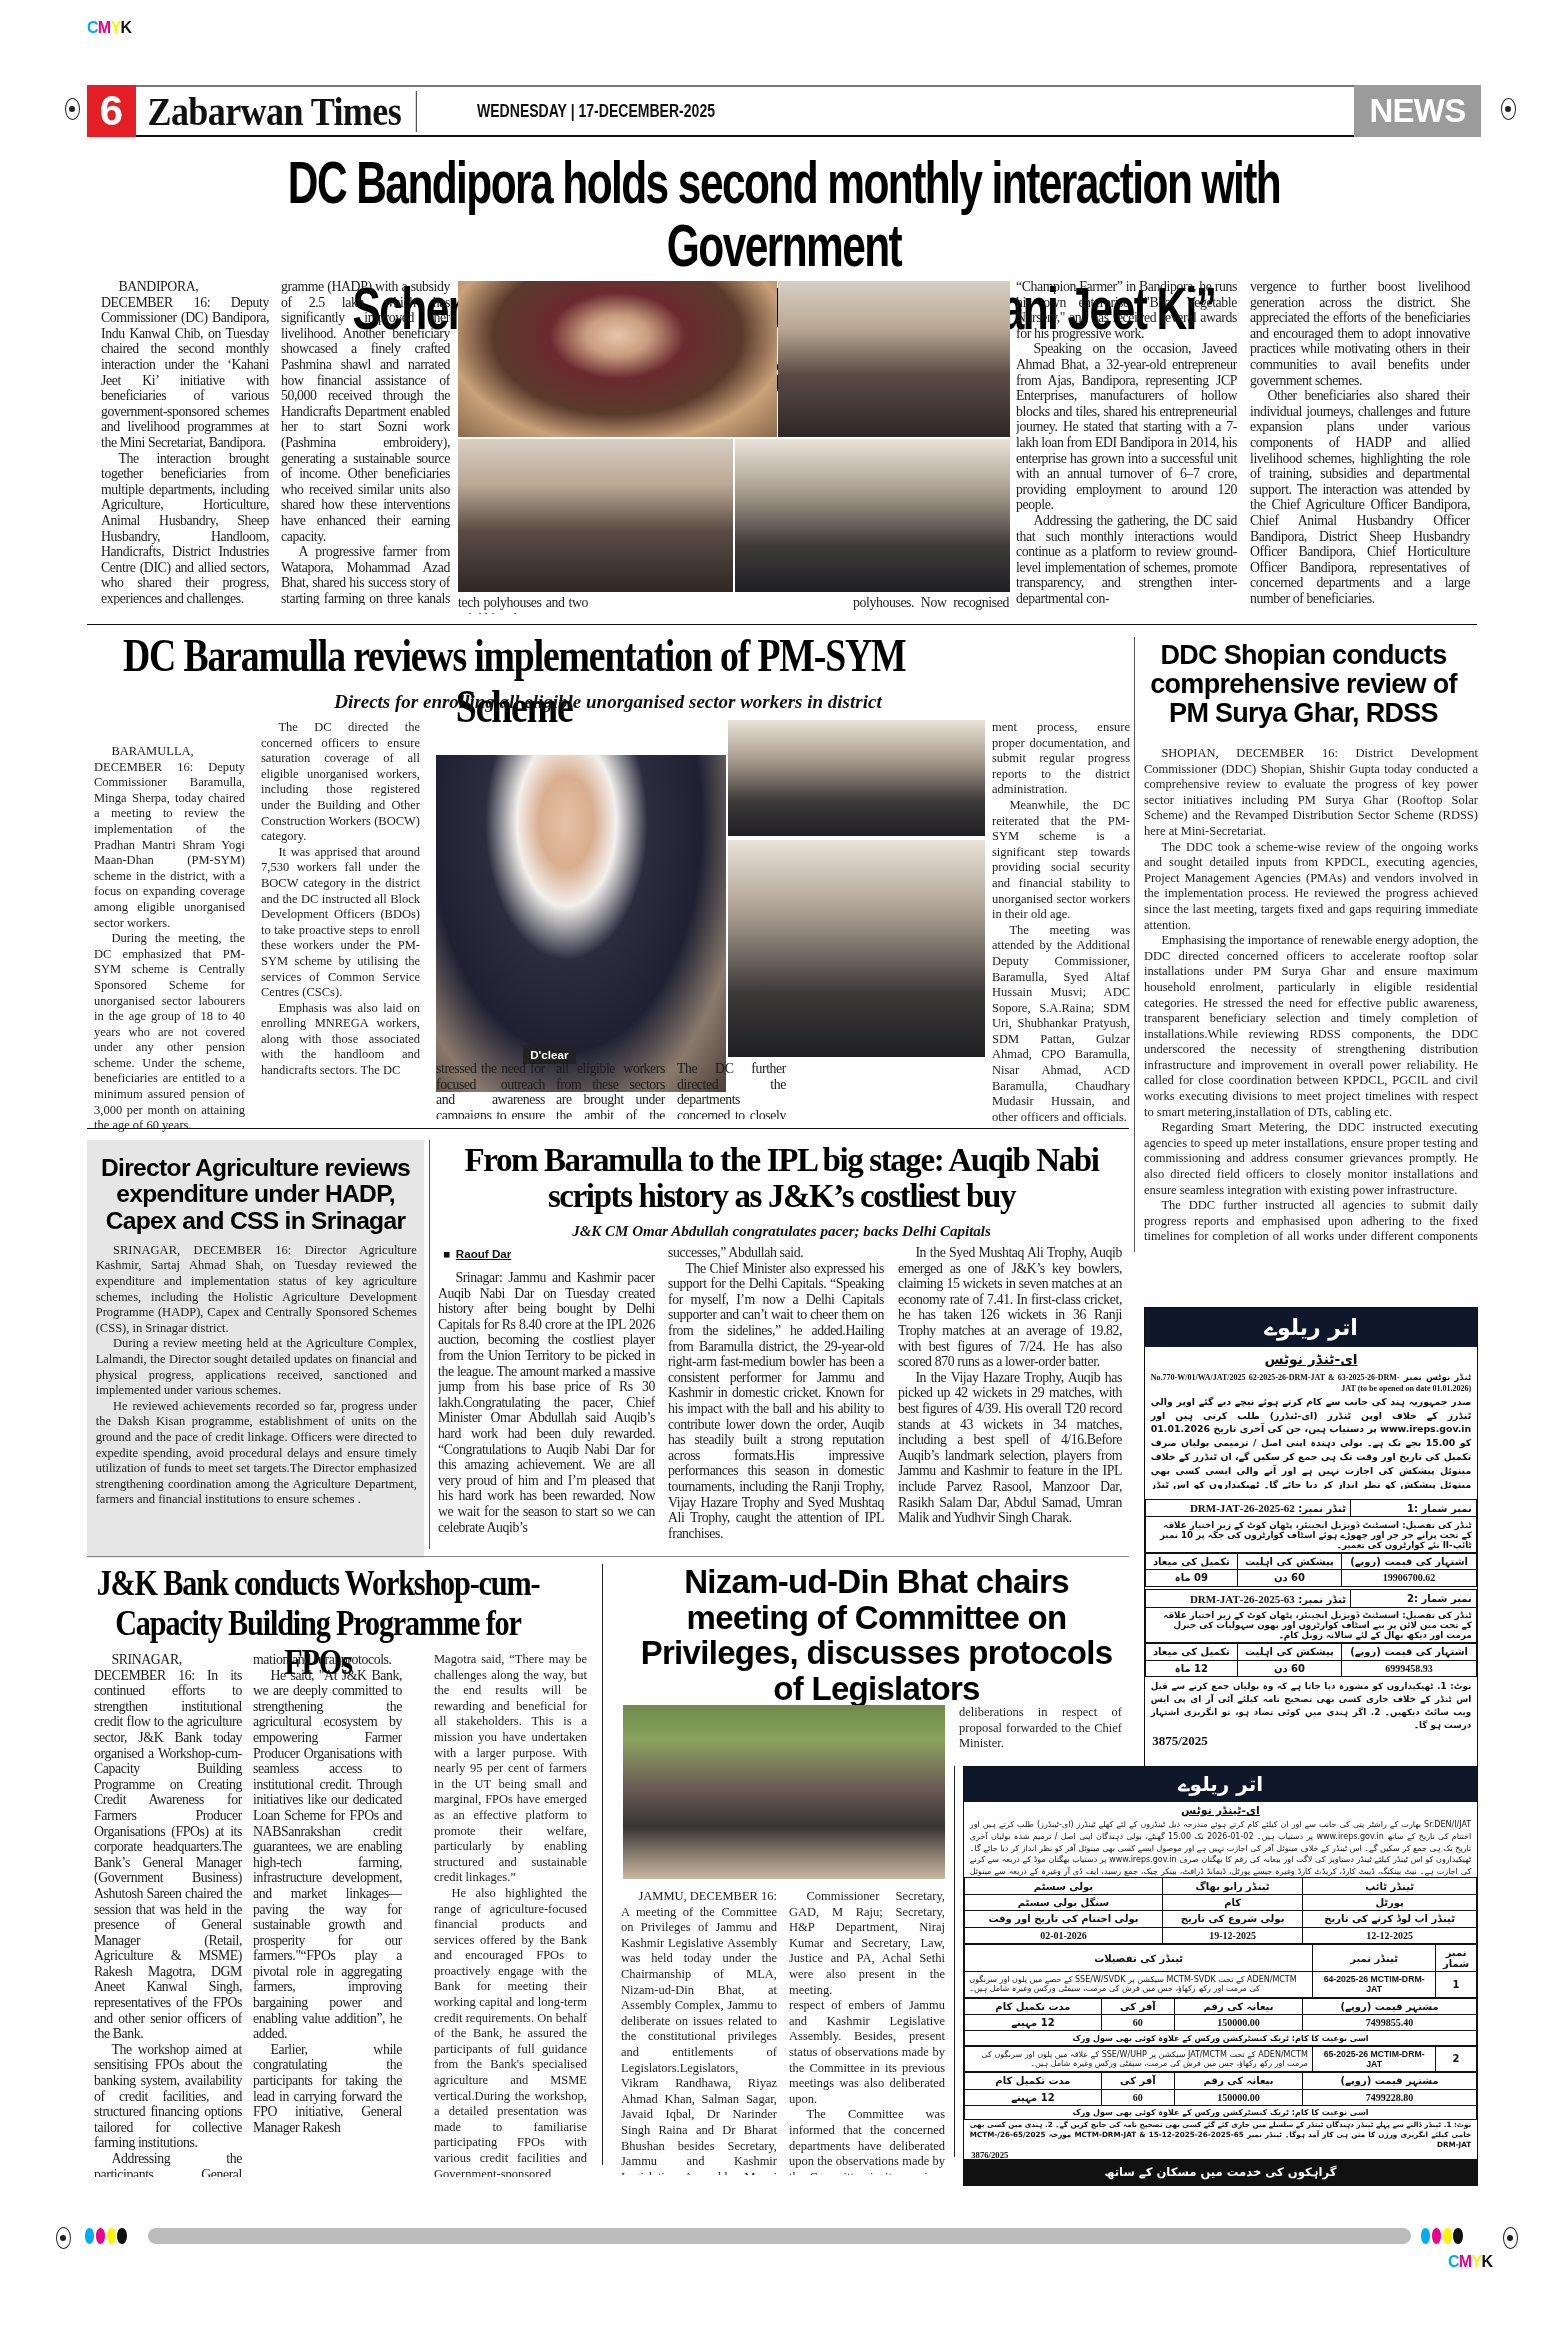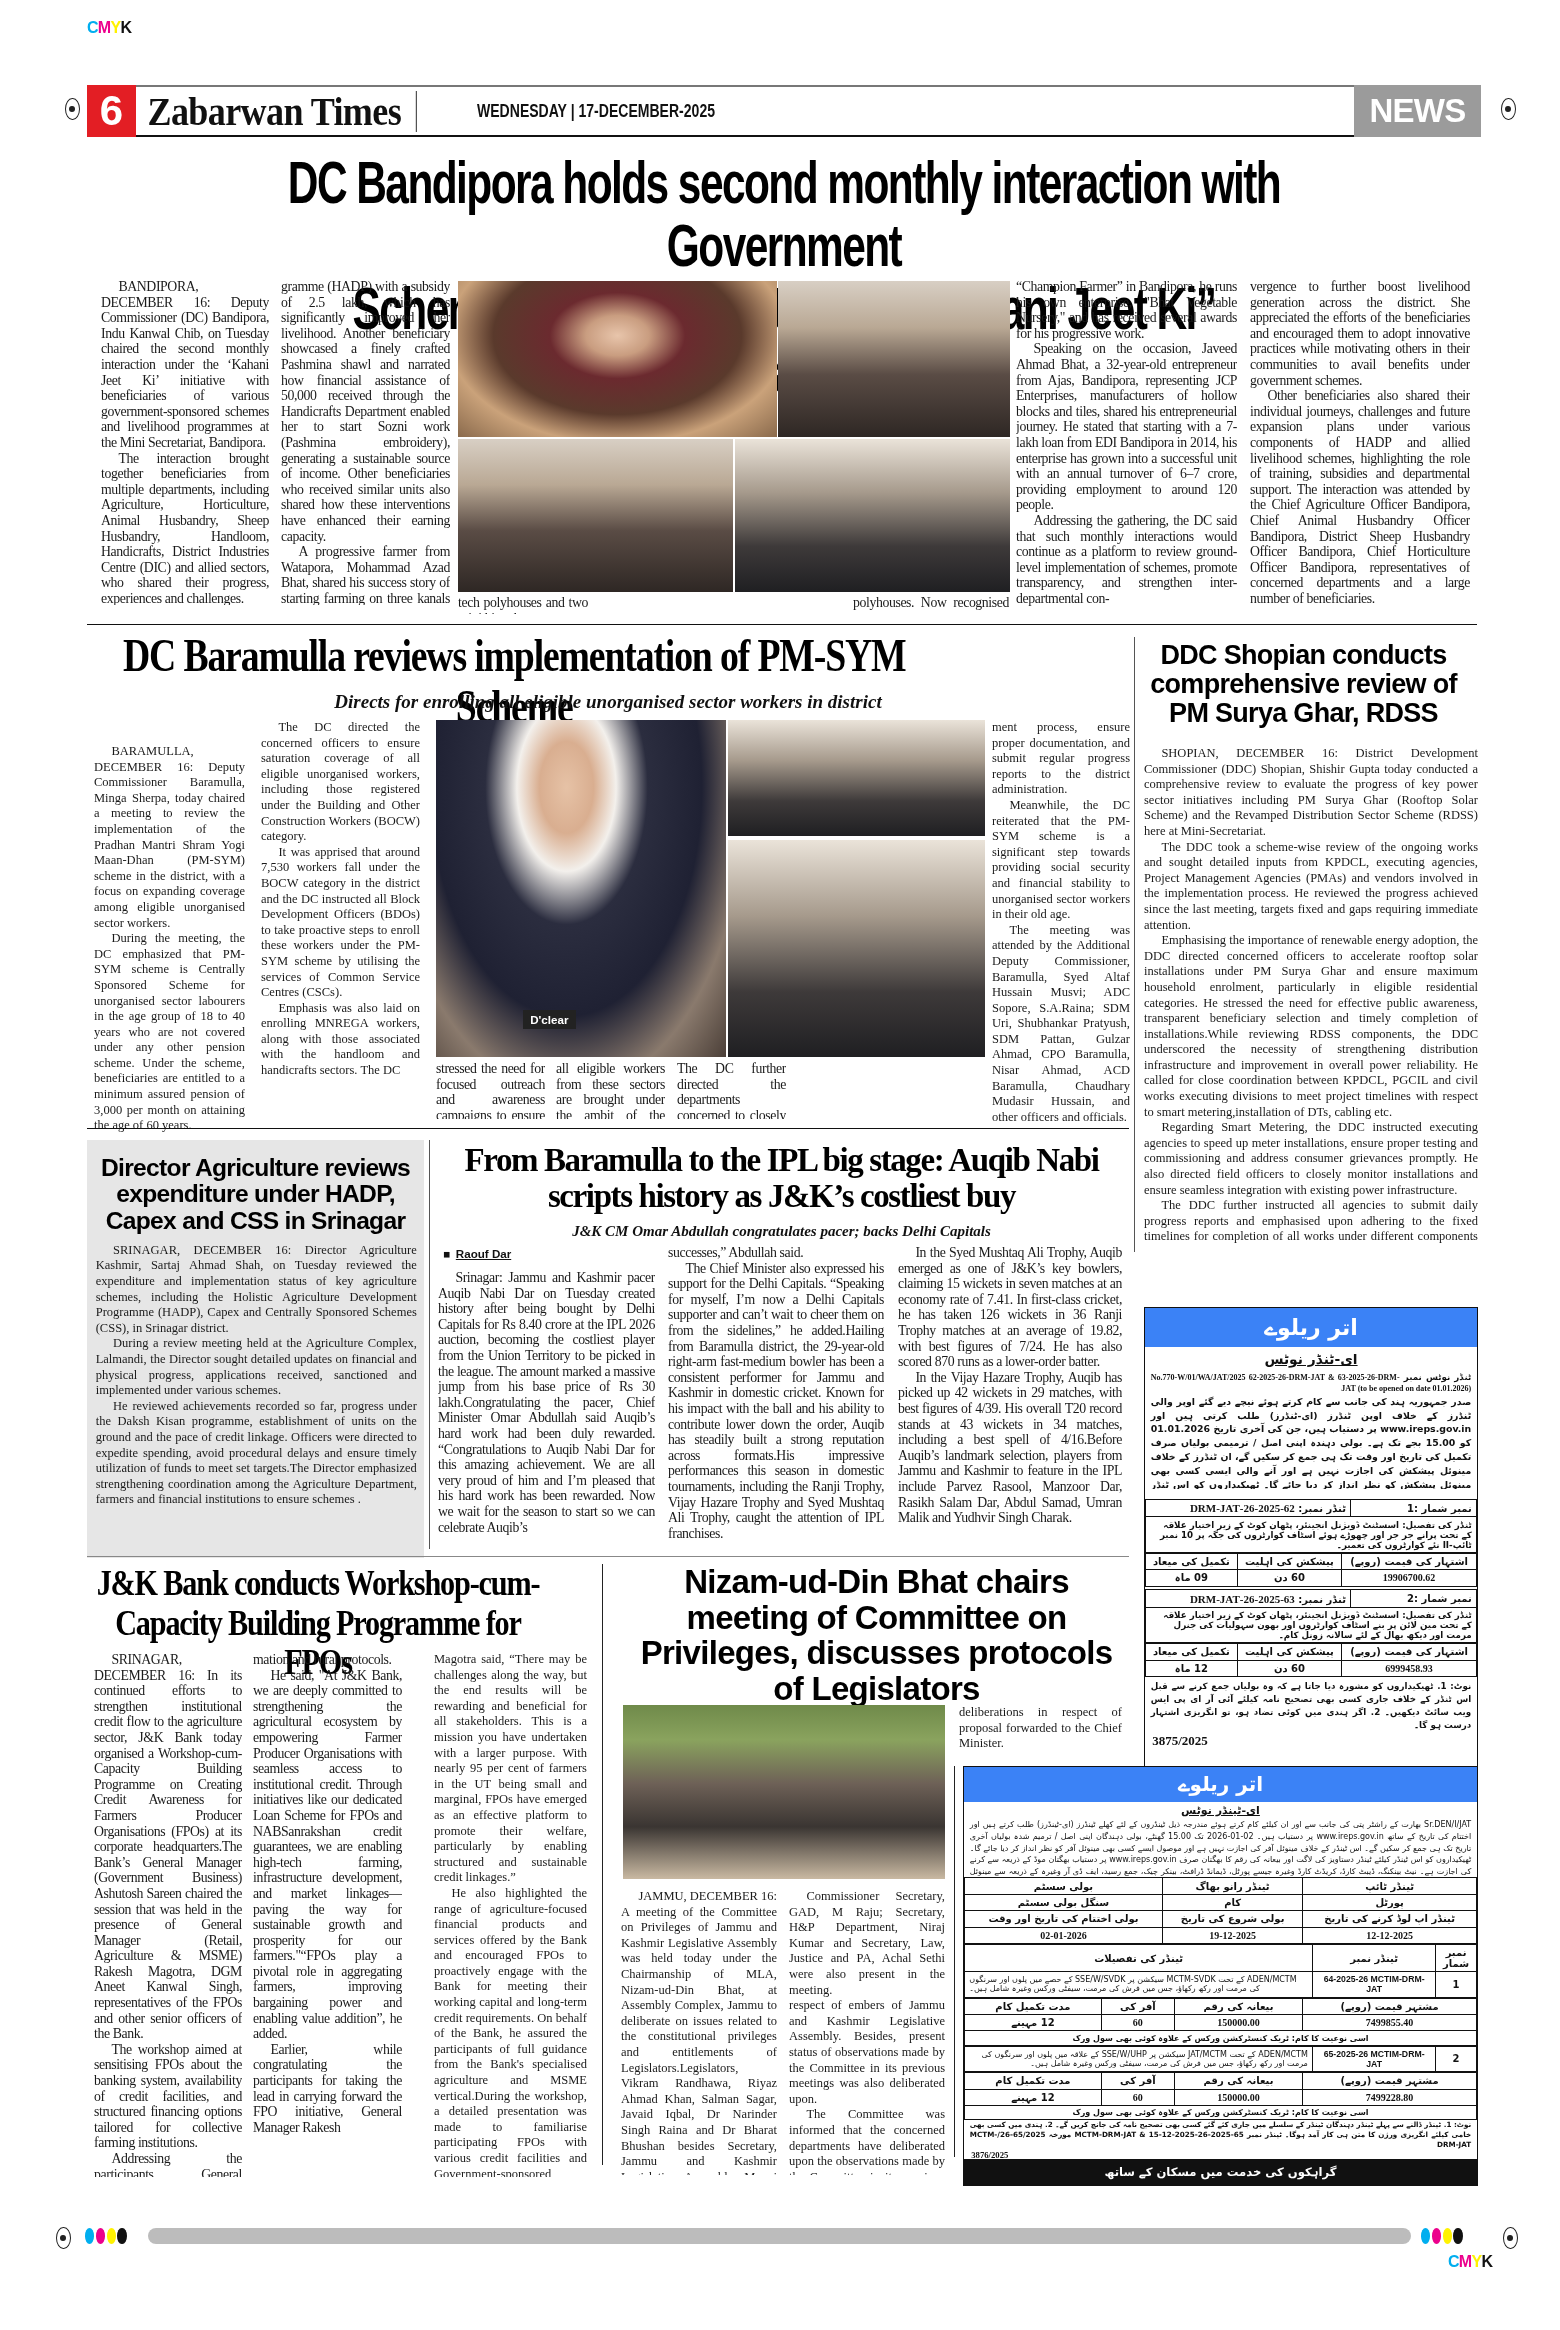--- a/index.html
+++ b/index.html
@@ -32,29 +32,29 @@
   .col.cond { font-size: 13.8px; letter-spacing: -0.4px; }
 
   .rule-h { height: 1.4px; background: #111; }
   .rule-v { width: 1.4px; background: #555; }
 
   
   .photo { overflow: hidden; background: linear-gradient(160deg,#6a4b3a,#a27d60 40%,#3b2c28); }
   .photo.meeting { background: linear-gradient(180deg,#d8cfc4 0%,#b9a894 30%,#5a4c45 60%,#2e2724 100%); }
   .photo.hall { background: linear-gradient(180deg,#eae3d9 0%,#a69a8c 35%,#3e3a3a 70%,#1f1f22 100%); }
   .photo.portrait { background: radial-gradient(ellipse at 50% 35%,#e8c5ab 0,#c99d80 14%,#6b2a2f 30%,#5a3a2c 55%,#caa27a 75%,#8a6a4c 100%); }
-  .photo.suit { background: radial-gradient(ellipse at 45% 20%,#e6c2a6 0,#d9ae90 12%,#f3f0ec 22%,#2b2d3f 36%,#1f2133 60%,#8a7a6d 80%,#4b3f38 100%); }
+  .photo.suit { background: radial-gradient(ellipse at 45% 20%,#e6c2a6 0,#d9ae90 12%,#f3f0ec 22%,#2b2d3f 36%,#1f2133 60%,#8a7a6d 80%,#4b3f38 100%); margin-top: 35px; }
   .photo.green { background: linear-gradient(180deg,#6f8a4a 0%,#8aa35e 20%,#6e6157 45%,#3a3532 70%,#c9b9a2 100%); }
 
   
   .shade-box { background: #e6e6e6; }
 
   
   .ad { border: 1.4px solid #111; background: #fff; font-family: "DejaVu Sans", sans-serif; direction: rtl; }
-  .ad-head { background: #3b82f6; color: #fff; text-align: center; font-weight: bold; font-size: 22px; height: 39px; line-height: 39px; }
+  .ad-head { background: #0f172a; color: #fff; text-align: center; font-weight: bold; font-size: 22px; height: 39px; line-height: 39px; }
   .ad-sub { text-align: center; font-weight: bold; font-size: 13.8px; margin: 4.3px 0; text-decoration: underline; }
   .ad-text { font-size: 11px; line-height: 17.4px; padding: 0 5.8px; font-weight: bold; text-align: justify; }
   .ad-ltr { direction: ltr; font-family: "Liberation Serif", serif; font-weight: bold; font-size: 11px; }
   .ad table { width: 100%; border-collapse: collapse; }
   .ad td { border: 1.1px solid #111; font-size: 10px; padding: 2.2px 4.3px; font-weight: bold; text-align: center; }
   .ad-foot { background: #111; color: #fff; text-align: center; font-weight: bold; font-size: 11.6px; height: 29px; line-height: 29px; }
 
   .byline { font-family: "Liberation Sans", sans-serif; font-weight: bold; font-size: 11.6px; text-decoration: underline; }
   .byline::before { content: "■ "; text-decoration: none; display:inline-block; margin-right: 5.8px; }
 

